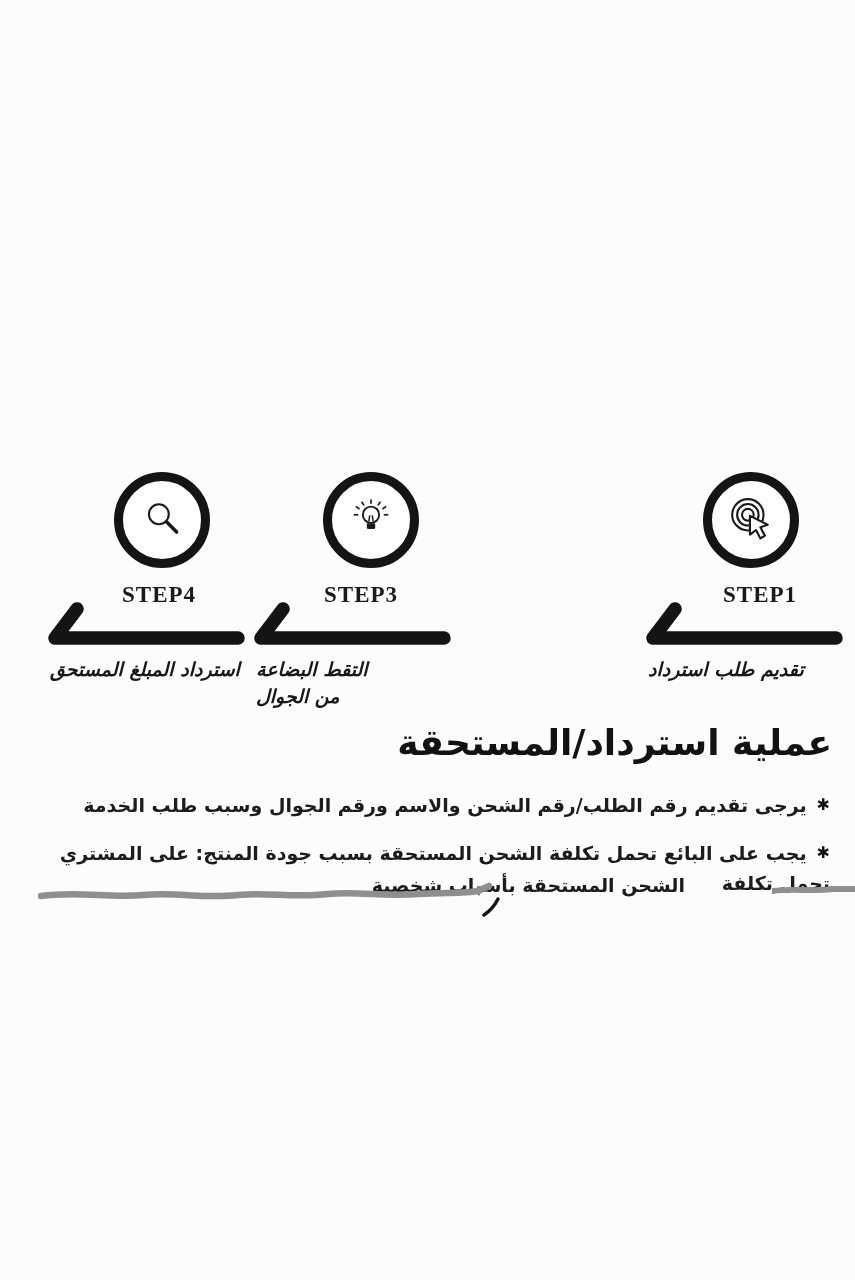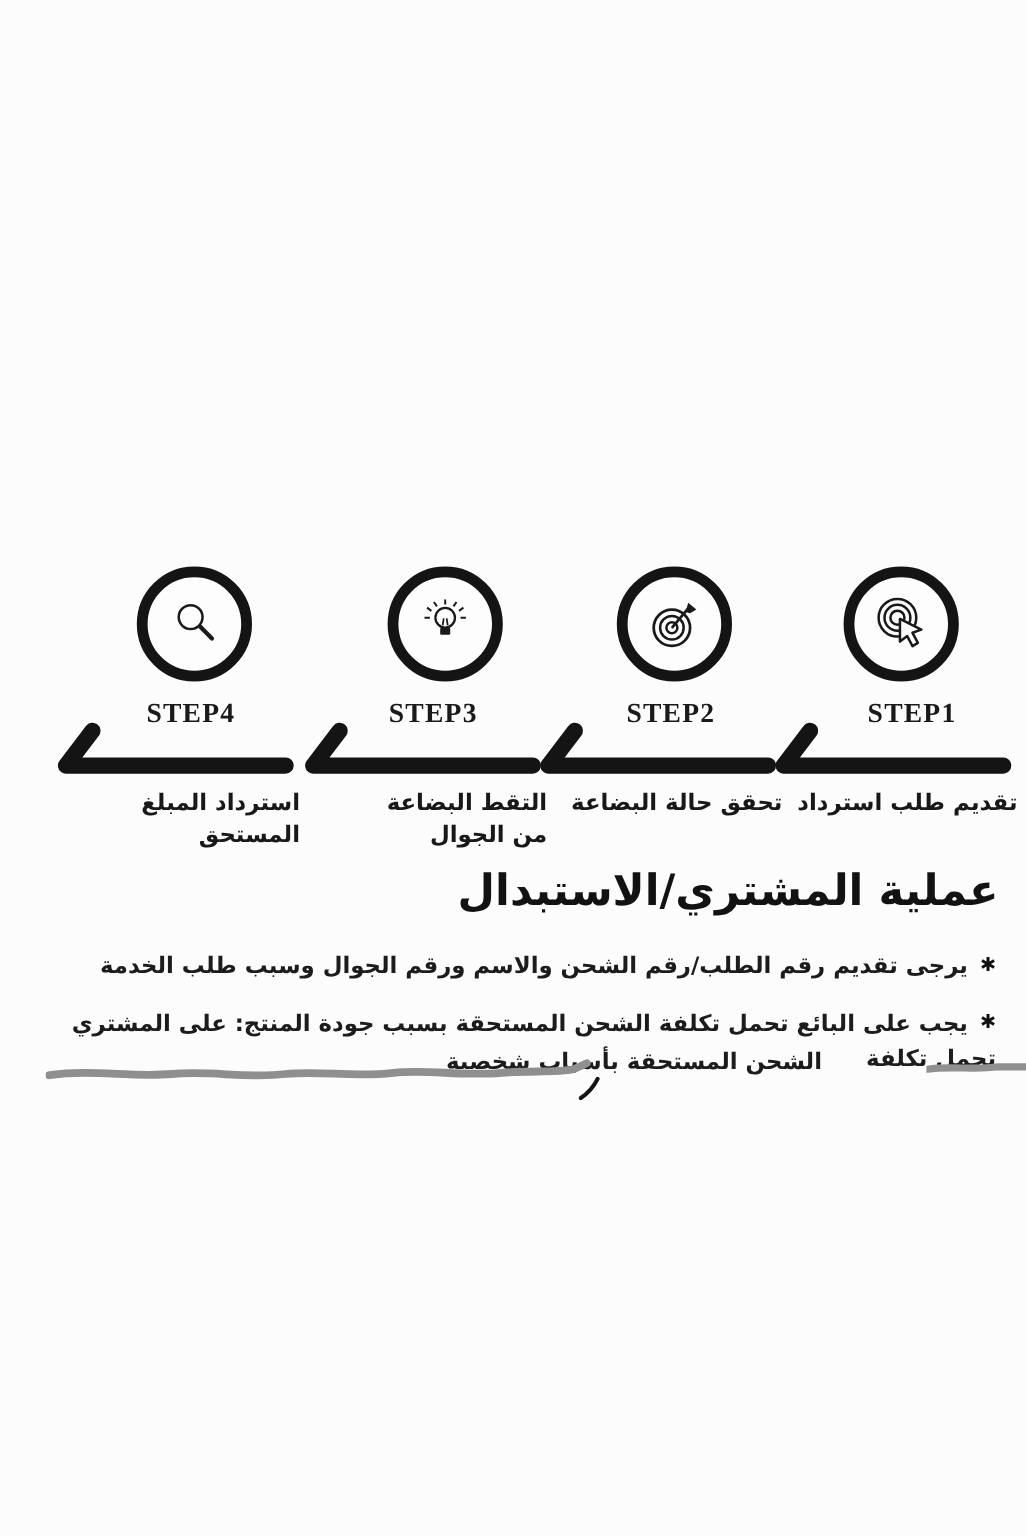--- a/index.html
+++ b/index.html
@@ -40,23 +40,24 @@
   }
   .col-s1 .step-label{left:35px;}
   .col-s2 .step-label{left:30px;}
   .col-s3 .step-label{left:28px;text-align:center;}
   .col-s4 .step-label{left:32px;}
 
   .step-swoosh{position:absolute;left:-2px;top:141px;}
 
   .step-desc{
     position:absolute;top:196px;left:0;width:200px;
-    direction:rtl;text-align:right;
+    direction:rtl;text-align:left;
     font-size:19px;font-weight:700;line-height:27px;
     color:#181818;
+    font-style:italic;
   }
   
   .process-title{
     position:absolute;top:722px;right:23px;
     direction:rtl;
     font-size:36px;font-weight:800;
     color:#121212;
   }
   
   .bullet{
@@ -107,43 +108,20 @@
     <span class="step-swoosh">
       <svg width="200" height="48" viewBox="0 0 200 48">
         <path d="M29 8 L7 37 L190 37" stroke="#141414" stroke-width="13.5" fill="none" stroke-linecap="round" stroke-linejoin="round"></path>
       </svg>
     </span>
     <div class="step-desc" dir="rtl">
       <div>تقديم طلب استرداد</div>
     </div>
   </div>
 
-  <div class="step-col col-s2">
-    <div class="step-circle">
-      <span>
-        <svg width="46" height="46" viewBox="0 0 44 44" fill="none">
-          <circle cx="20" cy="25" r="14.5" stroke="#1a1a1a" stroke-width="2.2"></circle>
-          <circle cx="20" cy="25" r="9.4" stroke="#1a1a1a" stroke-width="2"></circle>
-          <circle cx="20" cy="25" r="4.4" stroke="#1a1a1a" stroke-width="2"></circle>
-          <line x1="20.5" y1="24.5" x2="33" y2="9.5" stroke="#1a1a1a" stroke-width="2.2" stroke-linecap="round"></line>
-          <path d="M31 12.5 L33 5 L39.5 10.5 L34.5 13.5 Z" fill="#1a1a1a"></path>
-        </svg>
-      </span>
-    </div>
-    <div class="step-label">STEP2</div>
-    <span class="step-swoosh">
-      <svg width="200" height="48" viewBox="0 0 200 48">
-        <path d="M29 8 L7 37 L190 37" stroke="#141414" stroke-width="13.5" fill="none" stroke-linecap="round" stroke-linejoin="round"></path>
-      </svg>
-    </span>
-    <div class="step-desc" dir="rtl">
-      <div>تحقق حالة البضاعة</div>
-      <div></div>
-    </div>
-  </div>
 
   <div class="step-col col-s3">
     <div class="step-circle">
       <span>
         <svg width="46" height="46" viewBox="0 0 44 44" fill="none">
           <circle cx="22" cy="17" r="7.8" stroke="#1a1a1a" stroke-width="1.8"></circle>
           <path d="M20 23 L20.8 17.5 M24 23 L23.2 17.5" stroke="#1a1a1a" stroke-width="1.4"></path>
           <rect x="18" y="25" width="8" height="5.5" rx="1" fill="#1a1a1a"></rect>
           <line x1="22" y1="2.5" x2="22" y2="6.5" stroke="#1a1a1a" stroke-width="1.6"></line>
           <line x1="13" y1="4.5" x2="15.4" y2="8" stroke="#1a1a1a" stroke-width="1.6"></line>
@@ -180,21 +158,21 @@
     <span class="step-swoosh">
       <svg width="200" height="48" viewBox="0 0 200 48">
         <path d="M29 8 L7 37 L190 37" stroke="#141414" stroke-width="13.5" fill="none" stroke-linecap="round" stroke-linejoin="round"></path>
       </svg>
     </span>
     <div class="step-desc" dir="rtl">
       <div>استرداد المبلغ المستحق</div>
     </div>
   </div>
 
-  <div class="process-title" dir="rtl">عملية المشتري/الاستبدال</div>
+  <div class="process-title" dir="rtl">عملية استرداد/المستحقة</div>
 
   <div class="bullet bullet-1" dir="rtl">
     <span class="marker">✱</span><span>يرجى تقديم رقم الطلب/رقم الشحن والاسم ورقم الجوال وسبب طلب الخدمة</span>
   </div>
 
   <div class="bullet bullet-2" dir="rtl">
     <span class="marker">✱</span><span>يجب على البائع تحمل تكلفة الشحن المستحقة بسبب جودة المنتج: على المشتري تحمل تكلفة</span>
   </div>
 
   <div class="bullet-2-line2" dir="rtl">الشحن المستحقة بأسباب شخصية</div>

